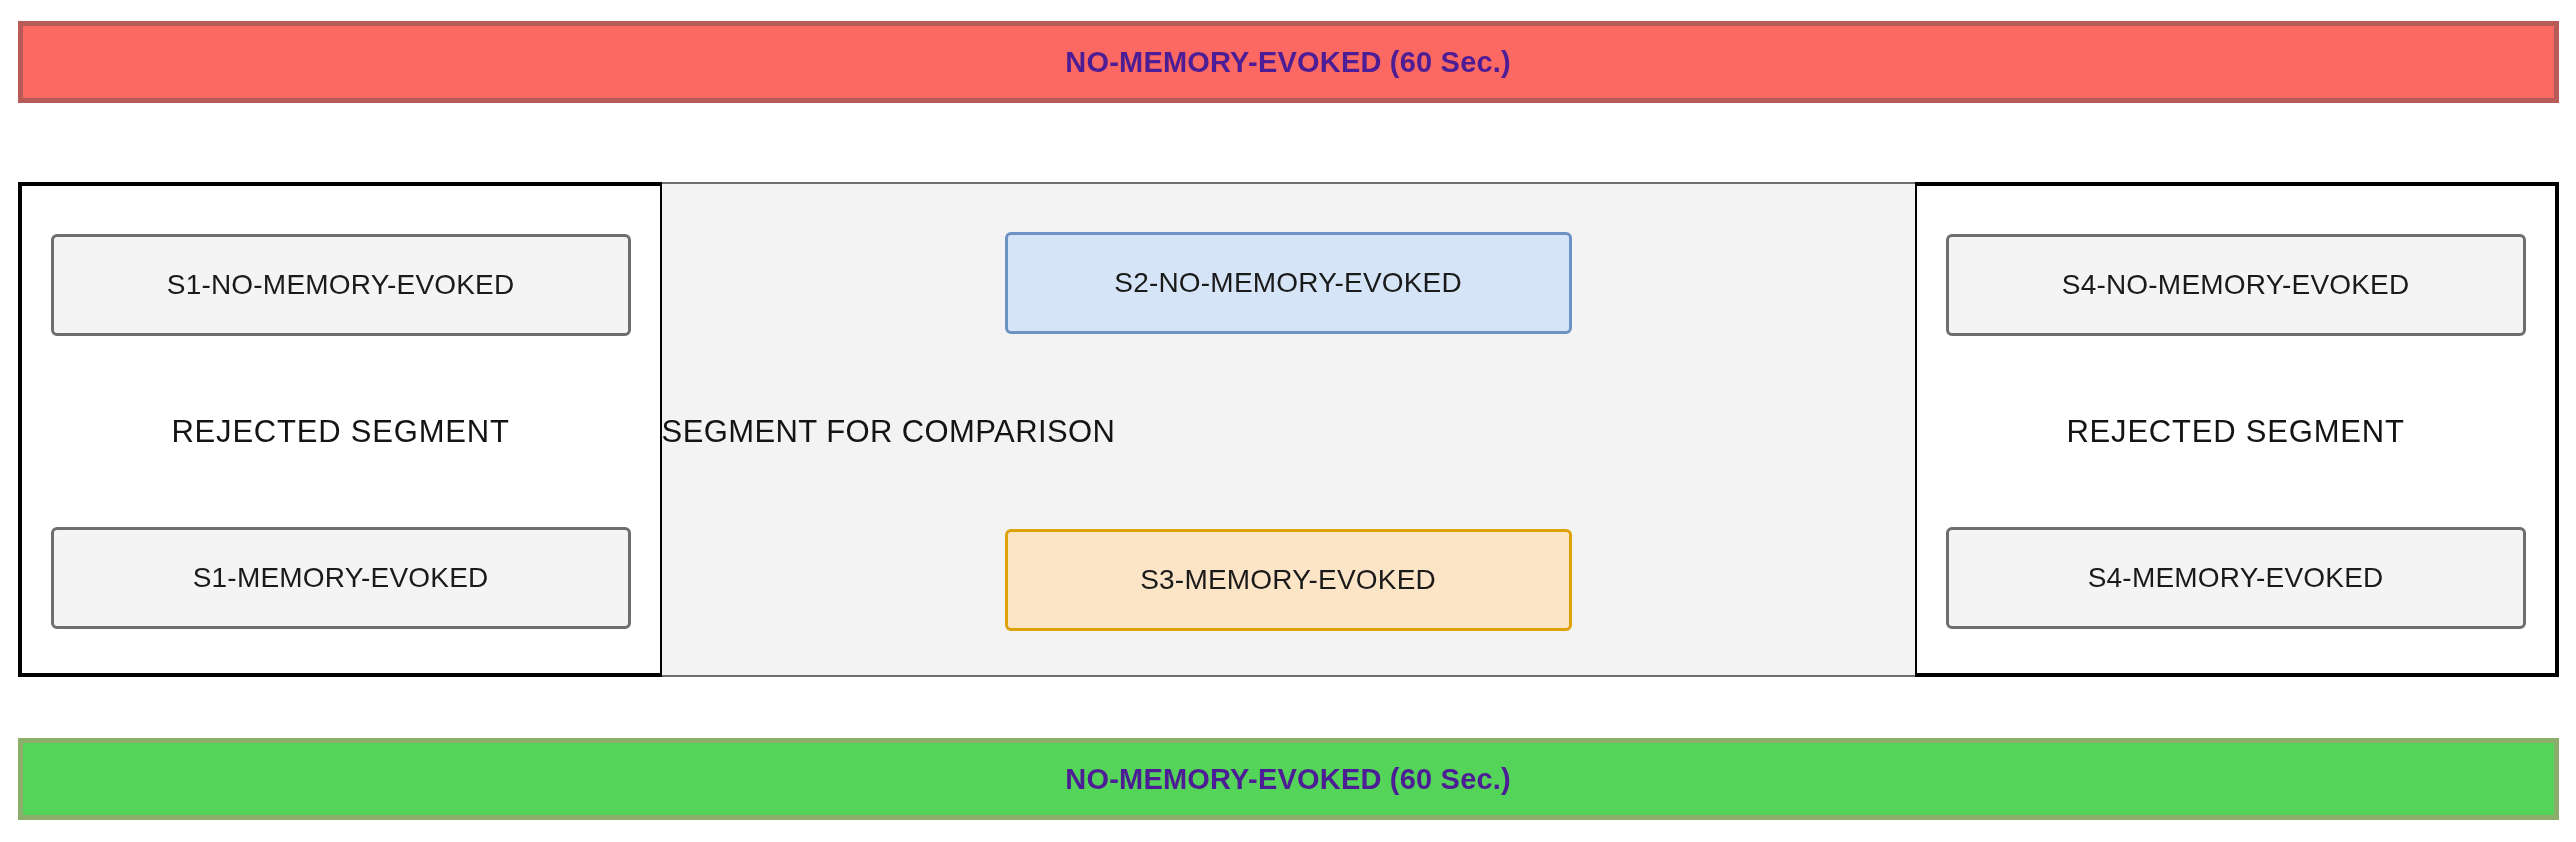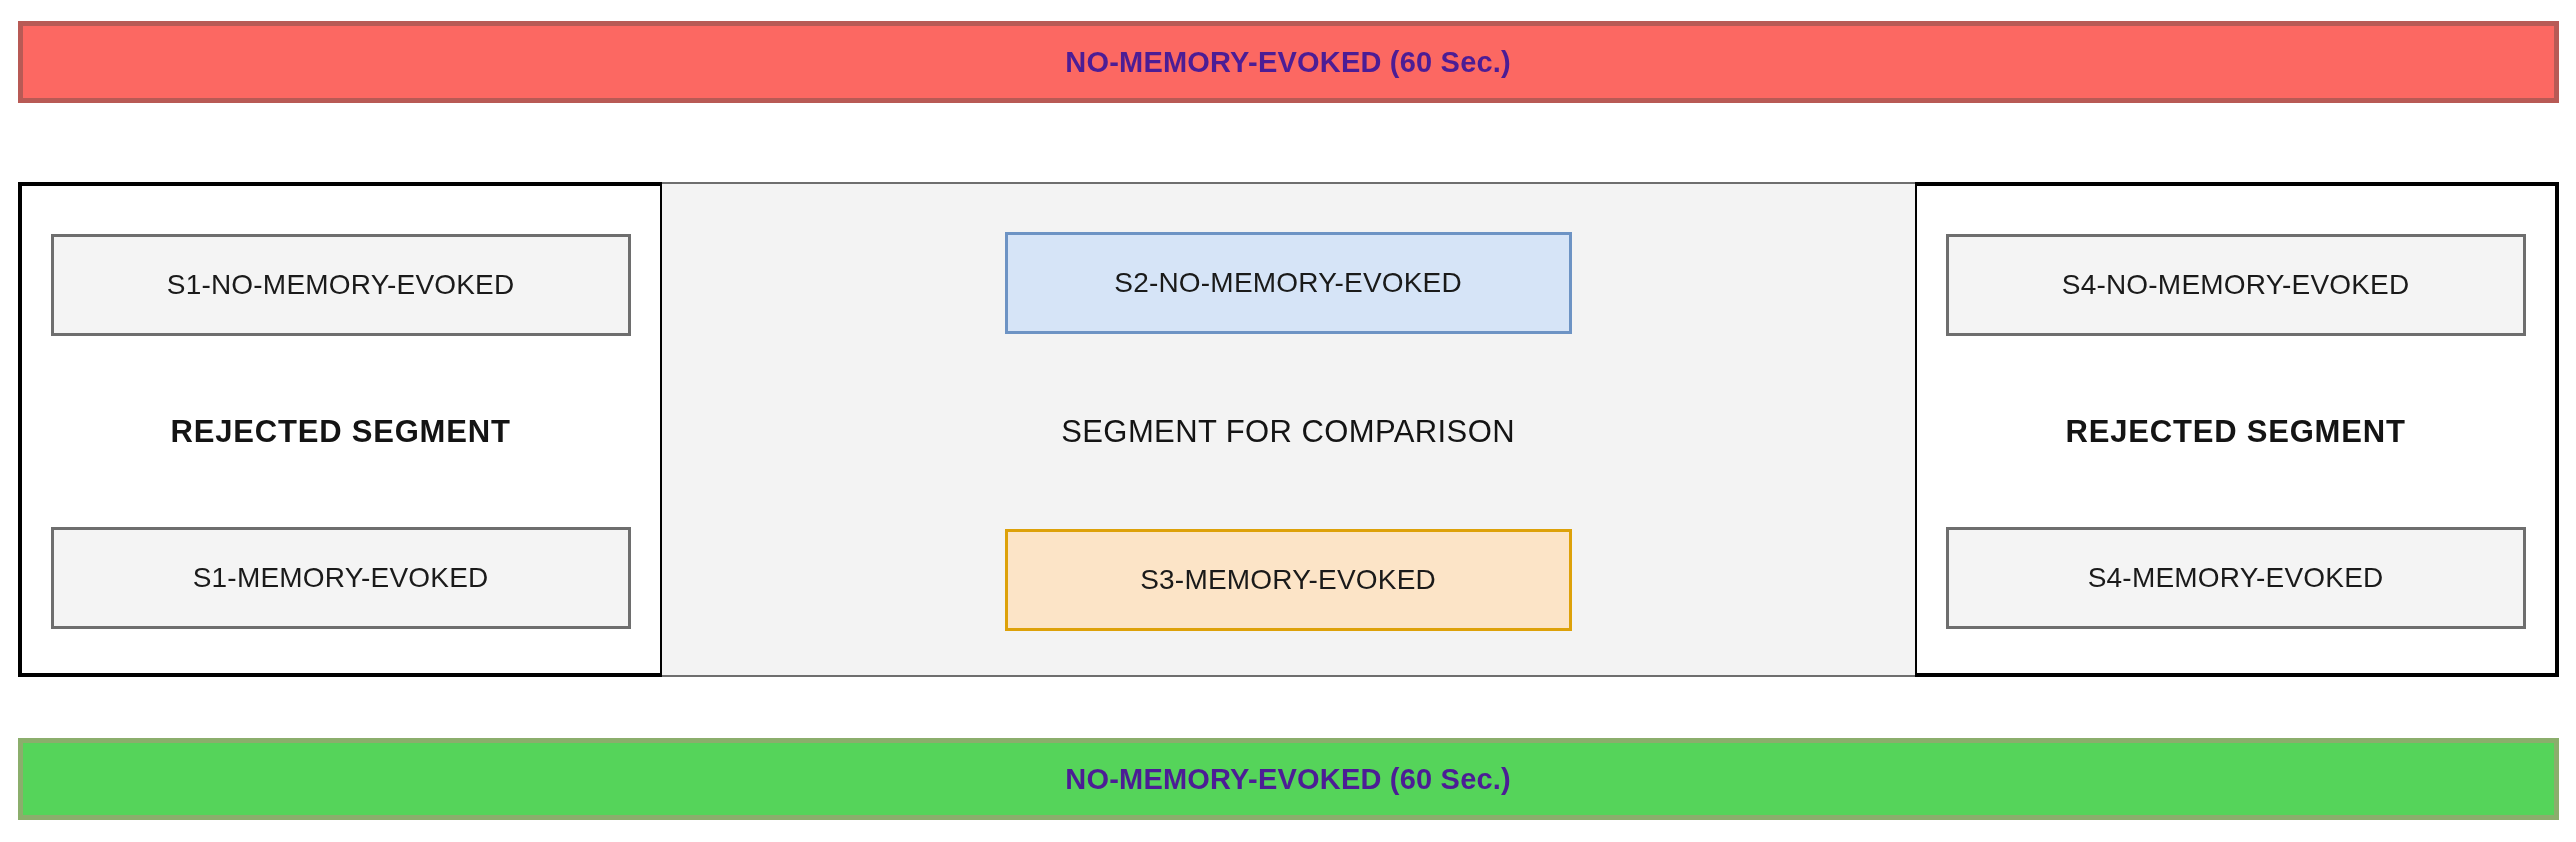--- a/index.html
+++ b/index.html
@@ -89,20 +89,21 @@
   
   .seg-box {
     height: 102px;
     display: flex;
     align-items: center;
     justify-content: center;
     font-size: 28px;
     color: #1a1a1a;
     letter-spacing: 0.2px;
     white-space: nowrap;
+    border-radius: 6px;
   }
 
   .seg-grey {
     width: 100%;
     background: #f4f4f4;
     border: 3.8px solid #6e6e6e;
   }
 
   .seg-blue {
     background: #d6e4f7;
@@ -114,21 +115,21 @@
     border: 3.8px solid #dda109;
   }
 
   
   .caption {
     font-size: 31px;
     color: #141414;
     white-space: nowrap;
   }
 
-  .caption-bold { font-weight: bold; letter-spacing: 0.8px; }
+  .caption-bold { font-weight: normal; letter-spacing: 0.8px; }
   .caption-plain { font-weight: normal; letter-spacing: 0.4px; }
 
   
   .cmp-row {
     width: 100%;
     display: flex;
     justify-content: space-around;
     align-items: center;
   }
 
@@ -139,21 +140,20 @@
   }
 
   .cmp-cell > .seg-box { width: 100%; }
 
   .cmp-stack {
     width: 100%;
     height: 100%;
     display: flex;
     flex-direction: column;
     justify-content: space-between;
-    align-items: center;
   }
 </style>
 </head>
 <body>
 
 <div class="page">
 
   <div class="banner banner-top">
     <span>NO-MEMORY-EVOKED (60 Sec.)</span>
   </div>

